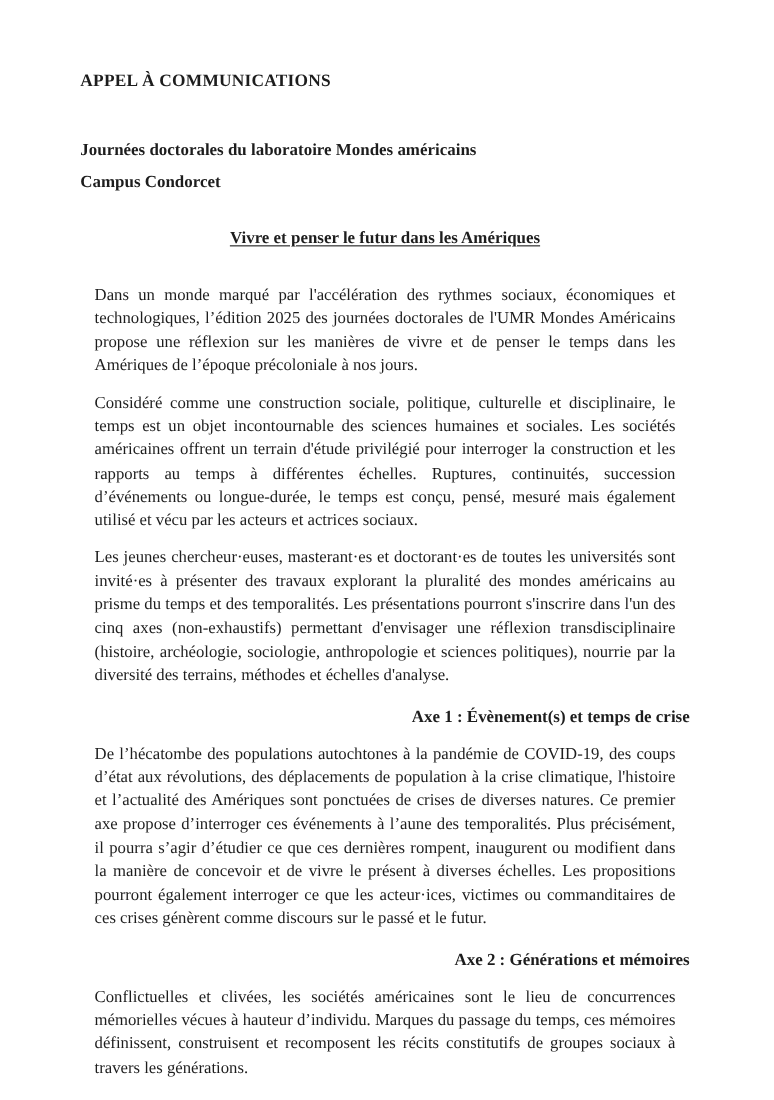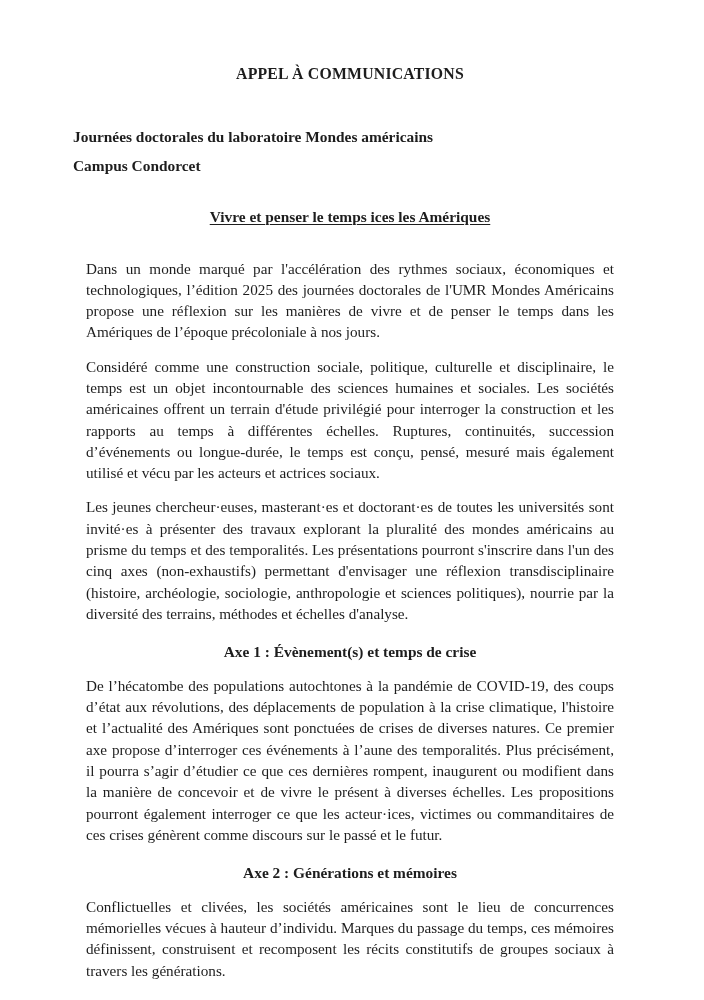--- a/index.html
+++ b/index.html
@@ -16,21 +16,21 @@
     color: #1d1d1d;
     font-family: "Liberation Serif", "DejaVu Serif", serif;
     padding: 64px 77px 40px 73px;
     overflow: hidden;
   }
   .kicker {
     margin: 0;
     font-size: 15.8px;
     line-height: 20px;
     font-weight: 700;
-    text-align: center;
+    text-align: left;
     letter-spacing: 0.2px;
   }
   .event-line {
     margin: 7.5px 0 0;
     font-size: 15.4px;
     line-height: 21px;
     font-weight: 700;
     text-align: left;
   }
   .event-line.first {
@@ -52,32 +52,32 @@
     margin: 13px;
     font-size: 15.2px;
     line-height: 21.3px;
     text-align: justify;
   }
   .axe-section .axe-heading {
     margin: 16.5px 0 5.5px;
     font-size: 15.4px;
     line-height: 21px;
     font-weight: 700;
-    text-align: center;
+    text-align: right;
   }
 </style>
 </head>
 <body>
 
 <div class="page">
   <header>
     <h1 class="kicker">APPEL À COMMUNICATIONS</h1>
     <p class="event-line first">Journées doctorales du laboratoire Mondes américains</p>
     <p class="event-line">Campus Condorcet</p>
-    <h2 class="theme-title">Vivre et penser le temps ices les Amériques</h2>
+    <h2 class="theme-title">Vivre et penser le futur dans les Amériques</h2>
   </header>
 
   <main class="body-text">
     <p class="body-par">Dans un monde marqué par l'accélération des rythmes sociaux, économiques et technologiques, l’édition 2025 des journées doctorales de l'UMR Mondes Américains propose une réflexion sur les manières de vivre et de penser le temps dans les Amériques de l’époque précoloniale à nos jours.</p>
     <p class="body-par">Considéré comme une construction sociale, politique, culturelle et disciplinaire, le temps est un objet incontournable des sciences humaines et sociales. Les sociétés américaines offrent un terrain d'étude privilégié pour interroger la construction et les rapports au temps à différentes échelles. Ruptures, continuités, succession d’événements ou longue-durée, le temps est conçu, pensé, mesuré mais également utilisé et vécu par les acteurs et actrices sociaux.</p>
     <p class="body-par">Les jeunes chercheur·euses, masterant·es et doctorant·es de toutes les universités sont invité·es à présenter des travaux explorant la pluralité des mondes américains au prisme du temps et des temporalités. Les présentations pourront s'inscrire dans l'un des cinq axes (non-exhaustifs) permettant d'envisager une réflexion transdisciplinaire (histoire, archéologie, sociologie, anthropologie et sciences politiques), nourrie par la diversité des terrains, méthodes et échelles d'analyse.</p>
 
     <section class="axe-section">
       <h3 class="axe-heading">Axe 1 : Évènement(s) et temps de crise</h3>
       <p class="body-par">De l’hécatombe des populations autochtones à la pandémie de COVID-19, des coups d’état aux révolutions, des déplacements de population à la crise climatique, l'histoire et l’actualité des Amériques sont ponctuées de crises de diverses natures. Ce premier axe propose d’interroger ces événements à l’aune des temporalités. Plus précisément, il pourra s’agir d’étudier ce que ces dernières rompent, inaugurent ou modifient dans la manière de concevoir et de vivre le présent à diverses échelles. Les propositions pourront également interroger ce que les acteur·ices, victimes ou commanditaires de ces crises génèrent comme discours sur le passé et le futur.</p>

